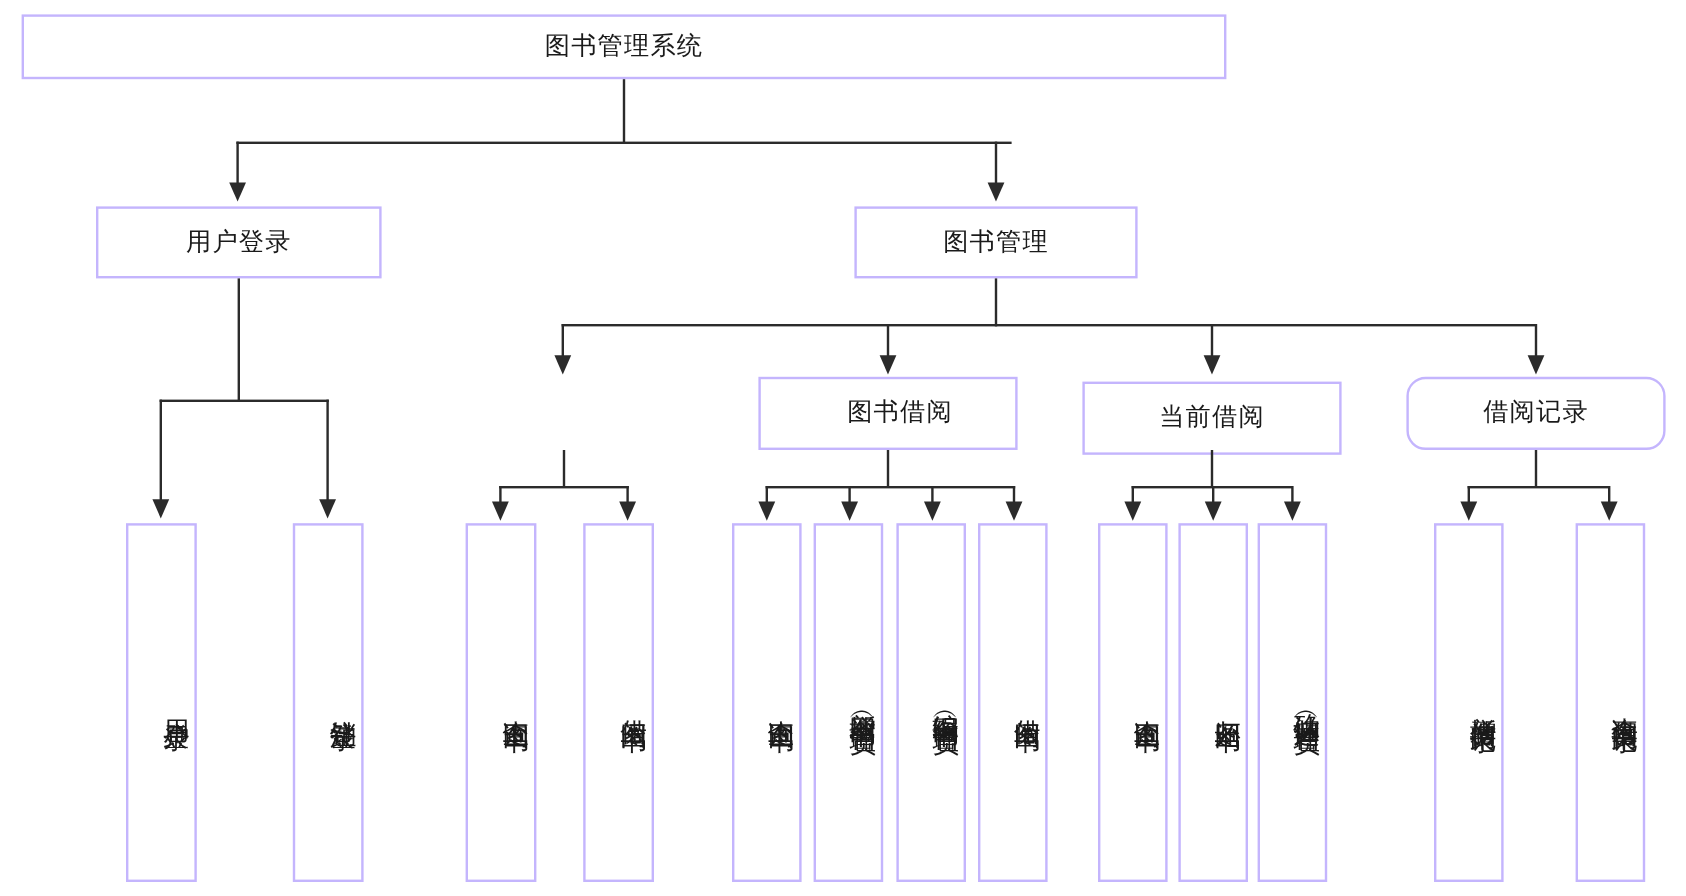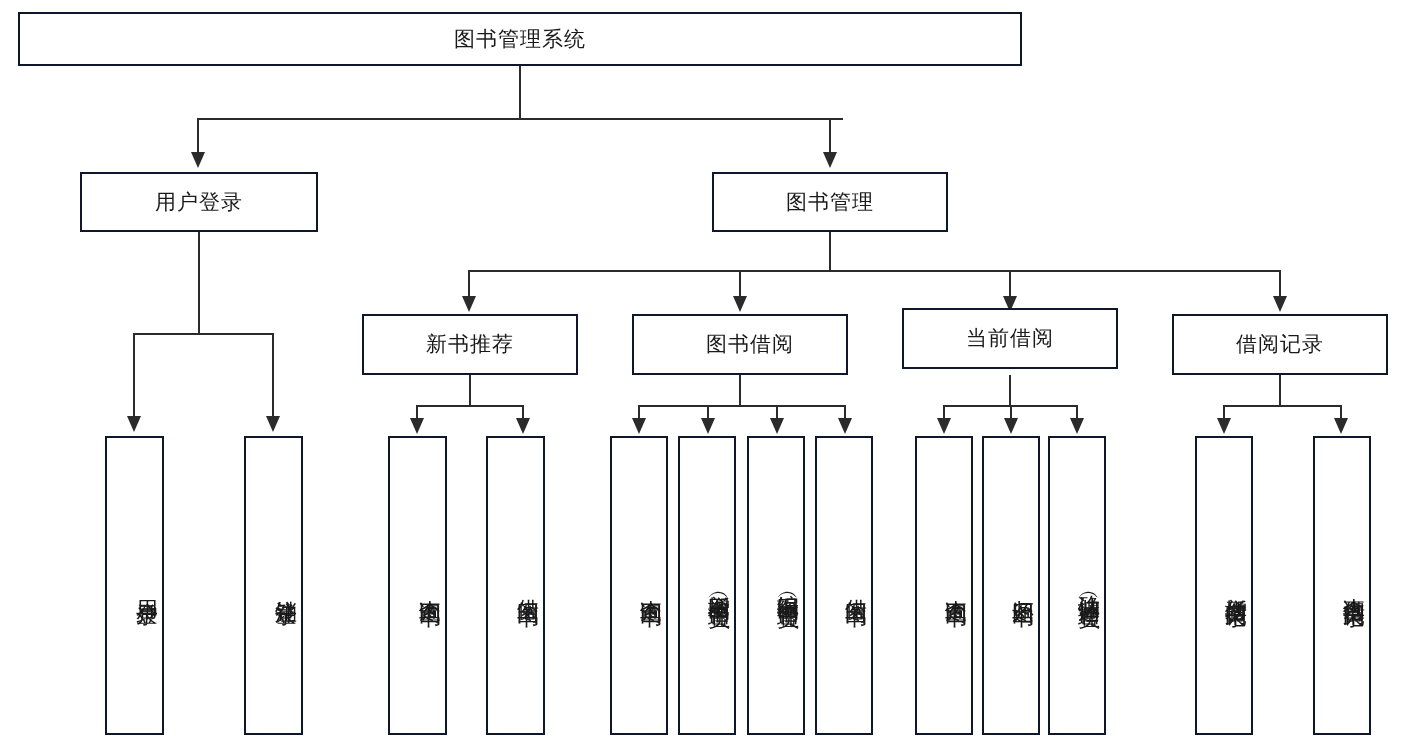--- a/index.html
+++ b/index.html
@@ -11,21 +11,21 @@
     position: relative;
     width: 1405px;
     height: 747px;
     background: #ffffff;
     font-family: "Liberation Sans", "DejaVu Sans", sans-serif;
     overflow: hidden;
   }
   .node {
     position: absolute;
     box-sizing: border-box;
-    border: 2px solid #0f172a;
+    border: 2px solid #c4b5fd;
     background: #ffffff;
     display: flex;
     align-items: center;
     justify-content: center;
     color: #1a1a1a;
   }
   .node.h {
     font-size: 21px;
     line-height: 1.25;
     letter-spacing: 1px;
@@ -118,30 +118,27 @@
 
   <div class="edge vline" style="left:468px; top:270px; width:2px; height:27px;"></div>
   <div class="arrow" style="left:462px; top:296px;"></div>
   <div class="edge vline" style="left:739px; top:270px; width:2px; height:27px;"></div>
   <div class="arrow" style="left:733px; top:296px;"></div>
   <div class="edge vline" style="left:1009px; top:270px; width:2px; height:27px;"></div>
   <div class="arrow" style="left:1003px; top:296px;"></div>
   <div class="edge vline" style="left:1279px; top:270px; width:2px; height:27px;"></div>
   <div class="arrow" style="left:1273px; top:296px;"></div>
 
-  <div class="node h" style="left:362px; top:314px; width:216px; height:61px;">
-    <span>新书推荐</span>
-  </div>
   <div class="node h" style="left:632px; top:314px; width:216px; height:61px;padding-left:20px;">
     <span>图书借阅</span>
   </div>
-  <div class="node h" style="left:902px; top:308px; width:216px; height:61px;">
+  <div class="node h" style="left:902px; top:318px; width:216px; height:61px;">
     <span>当前借阅</span>
   </div>
-  <div class="node h" style="left:1172px; top:314px; width:216px; height:61px;">
+  <div class="node h" style="left:1172px; top:314px; width:216px; height:61px;border-radius:16px;">
     <span>借阅记录</span>
   </div>
 
   <div class="edge vline" style="left:469px; top:375px; width:2px; height:31px;"></div>
   <div class="edge hline" style="left:416px; top:405px; width:108px; height:2px;"></div>
   <div class="edge vline" style="left:416px; top:405px; width:2px; height:14px;"></div>
   <div class="arrow" style="left:410px; top:418px;"></div>
   <div class="edge vline" style="left:522px; top:405px; width:2px; height:14px;"></div>
   <div class="arrow" style="left:516px; top:418px;"></div>
 

